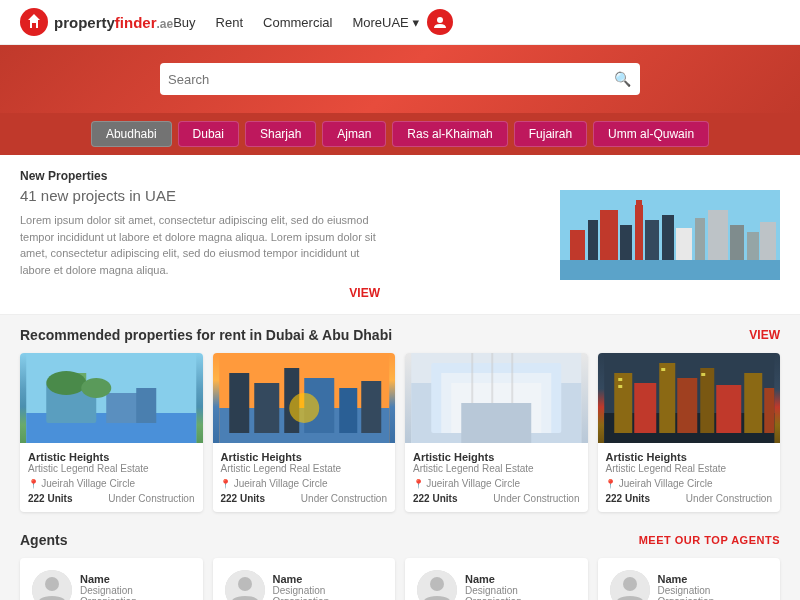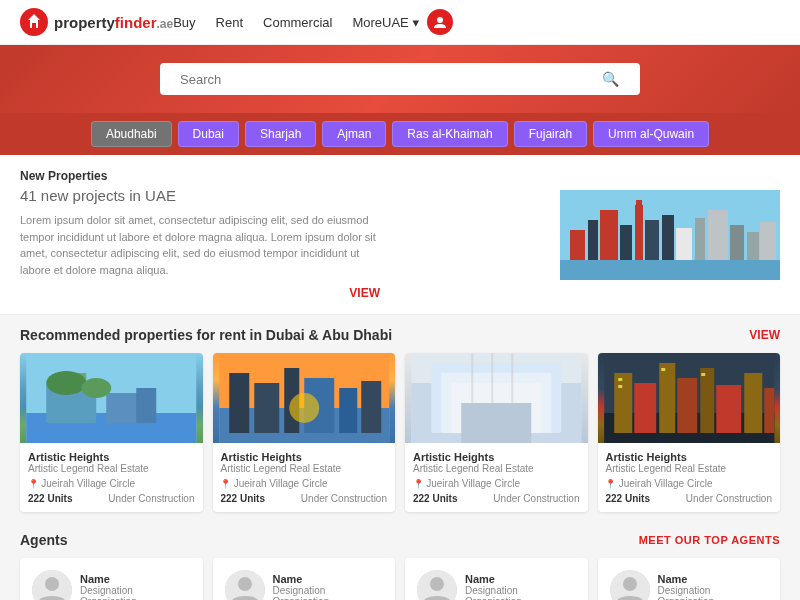--- a/index.html
+++ b/index.html
@@ -38,38 +38,38 @@
       display: flex;
       flex-direction: column;
       align-items: center;
     }
     .search-bar {
       background: white;
       border-radius: 4px;
       width: 480px;
       display: flex;
       align-items: center;
-      padding: 8px 20px;
+      padding: 8px 8px;
       gap: 42px;
     }
     .search-input {
       border: none; outline: none; flex: 1; font-size: 13px; color: #999;
     }
     .search-icon { color: #999; font-size: 14px; }
 
     
     .city-tabs {
       background: #c0392b;
       display: flex;
       justify-content: center;
       gap: 6px;
       padding: 8px 20px;
     }
     .city-tab {
-      background: #8b5cf6;
+      background: #be185d;
       color: white;
       padding: 5px 14px;
       border-radius: 4px;
       font-size: 12px;
       cursor: pointer;
       border: 1px solid rgba(255,255,255,0.2);
     }
     .city-tab.active, .city-tab:hover { background: #737373; }
 
     

